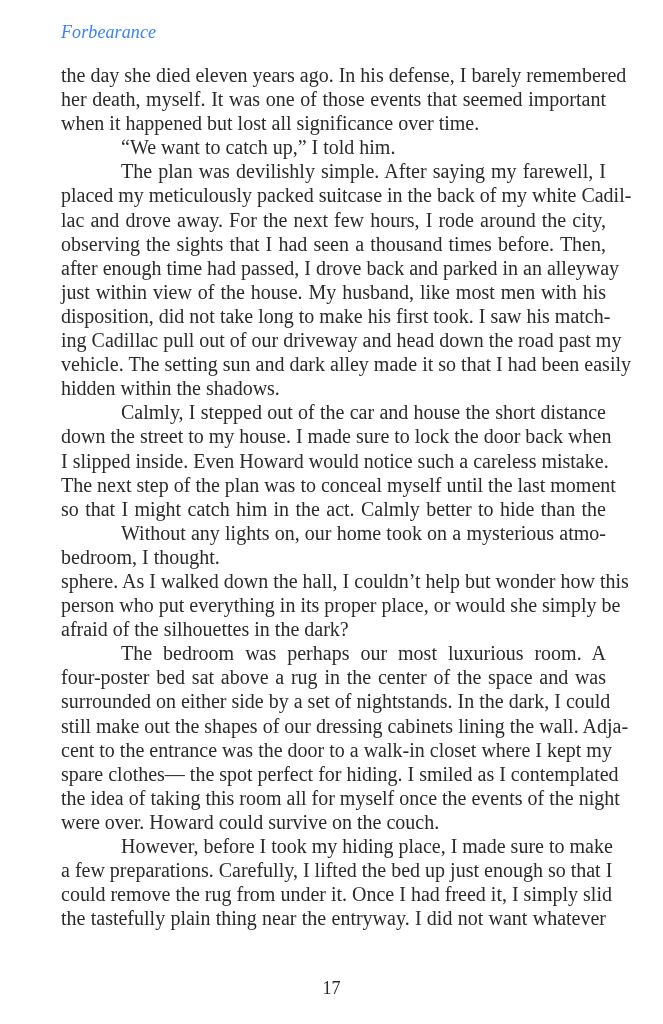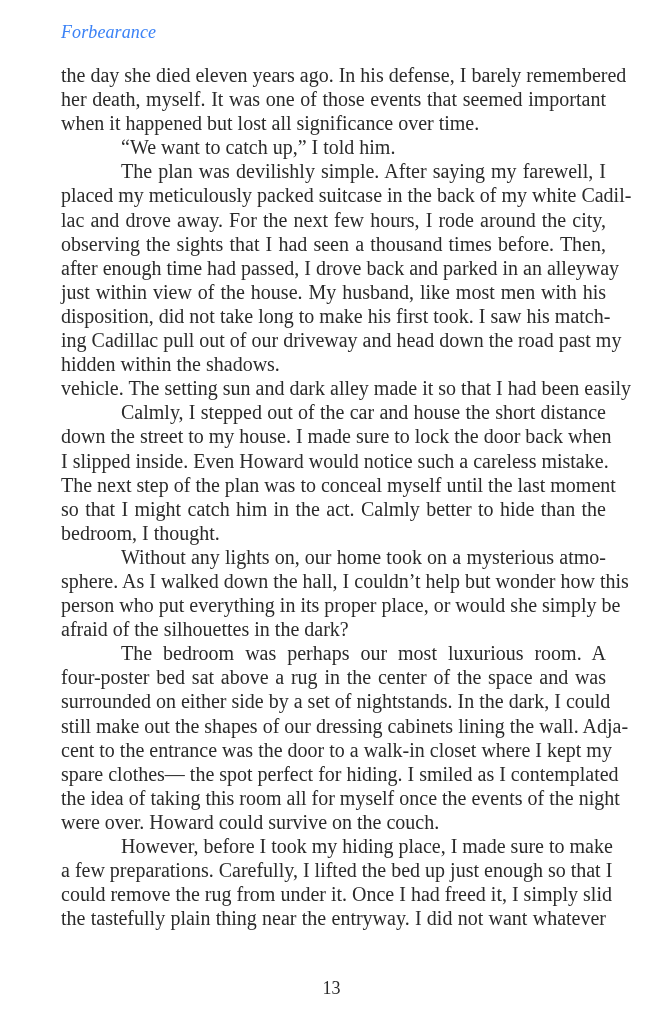--- a/index.html
+++ b/index.html
@@ -69,39 +69,39 @@
   <span class="line">when it happened but lost all significance over time.</span>
   <span class="line indent">“We want to catch up,” I told him.</span>
   <span class="line indent justify">The plan was devilishly simple. After saying my farewell, I</span>
   <span class="line justify">placed my meticulously packed suitcase in the back of my white Cadil-</span>
   <span class="line justify">lac and drove away. For the next few hours, I rode around the city,</span>
   <span class="line justify">observing the sights that I had seen a thousand times before. Then,</span>
   <span class="line justify">after enough time had passed, I drove back and parked in an alleyway</span>
   <span class="line justify">just within view of the house. My husband, like most men with his</span>
   <span class="line justify">disposition, did not take long to make his first took. I saw his match-</span>
   <span class="line justify">ing Cadillac pull out of our driveway and head down the road past my</span>
+  <span class="line justify">vehicle. The setting sun and dark alley made it so that I had been easily</span>
   <span class="line">hidden within the shadows.</span>
-  <span class="line justify">vehicle. The setting sun and dark alley made it so that I had been easily</span>
   <span class="line indent justify">Calmly, I stepped out of the car and house the short distance</span>
   <span class="line justify">down the street to my house. I made sure to lock the door back when</span>
   <span class="line justify">I slipped inside. Even Howard would notice such a careless mistake.</span>
   <span class="line justify">The next step of the plan was to conceal myself until the last moment</span>
   <span class="line justify">so that I might catch him in the act. Calmly better to hide than the</span>
+  <span class="line indent justify">Without any lights on, our home took on a mysterious atmo-</span>
   <span class="line">bedroom, I thought.</span>
-  <span class="line indent justify">Without any lights on, our home took on a mysterious atmo-</span>
   <span class="line justify">sphere. As I walked down the hall, I couldn’t help but wonder how this</span>
   <span class="line justify">person who put everything in its proper place, or would she simply be</span>
   <span class="line">afraid of the silhouettes in the dark?</span>
   <span class="line indent justify">The bedroom was perhaps our most luxurious room. A</span>
   <span class="line justify">four-poster bed sat above a rug in the center of the space and was</span>
   <span class="line justify">surrounded on either side by a set of nightstands. In the dark, I could</span>
   <span class="line justify">still make out the shapes of our dressing cabinets lining the wall. Adja-</span>
   <span class="line justify">cent to the entrance was the door to a walk-in closet where I kept my</span>
   <span class="line justify">spare clothes— the spot perfect for hiding. I smiled as I contemplated</span>
   <span class="line justify">the idea of taking this room all for myself once the events of the night</span>
   <span class="line">were over. Howard could survive on the couch.</span>
   <span class="line indent justify">However, before I took my hiding place, I made sure to make</span>
   <span class="line justify">a few preparations. Carefully, I lifted the bed up just enough so that I</span>
   <span class="line justify">could remove the rug from under it. Once I had freed it, I simply slid</span>
   <span class="line justify">the tastefully plain thing near the entryway. I did not want whatever</span>
 </div>
 
-<div class="page-number">13</div>
+<div class="page-number">17</div>
 
 </body></html>

